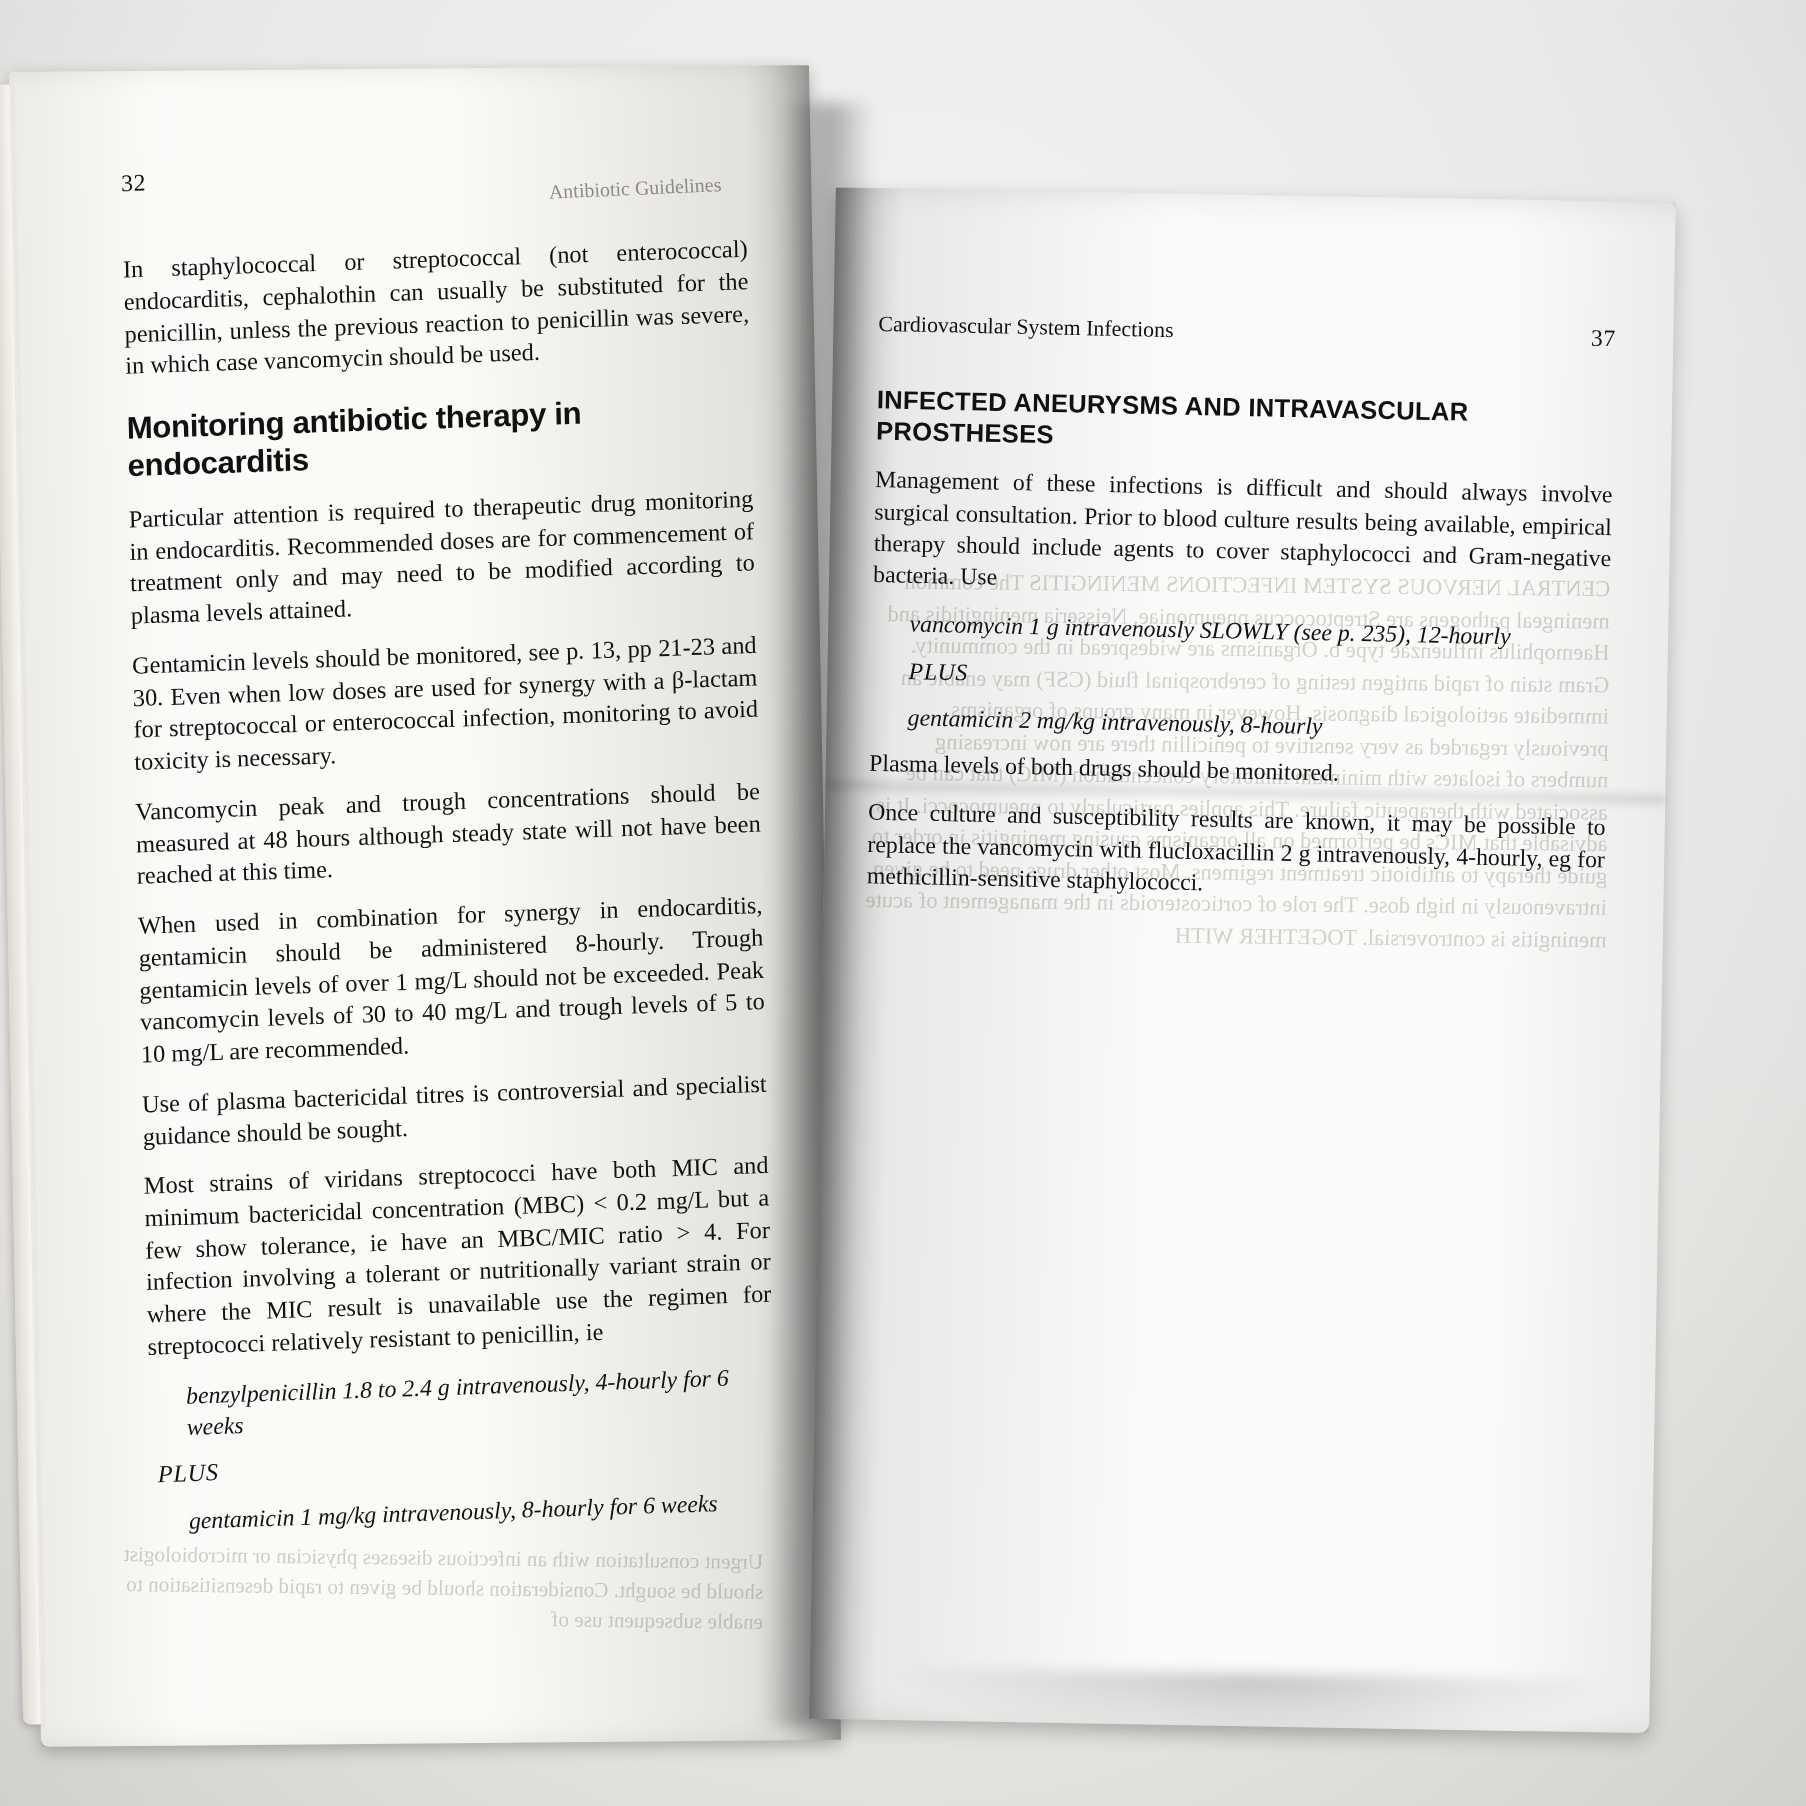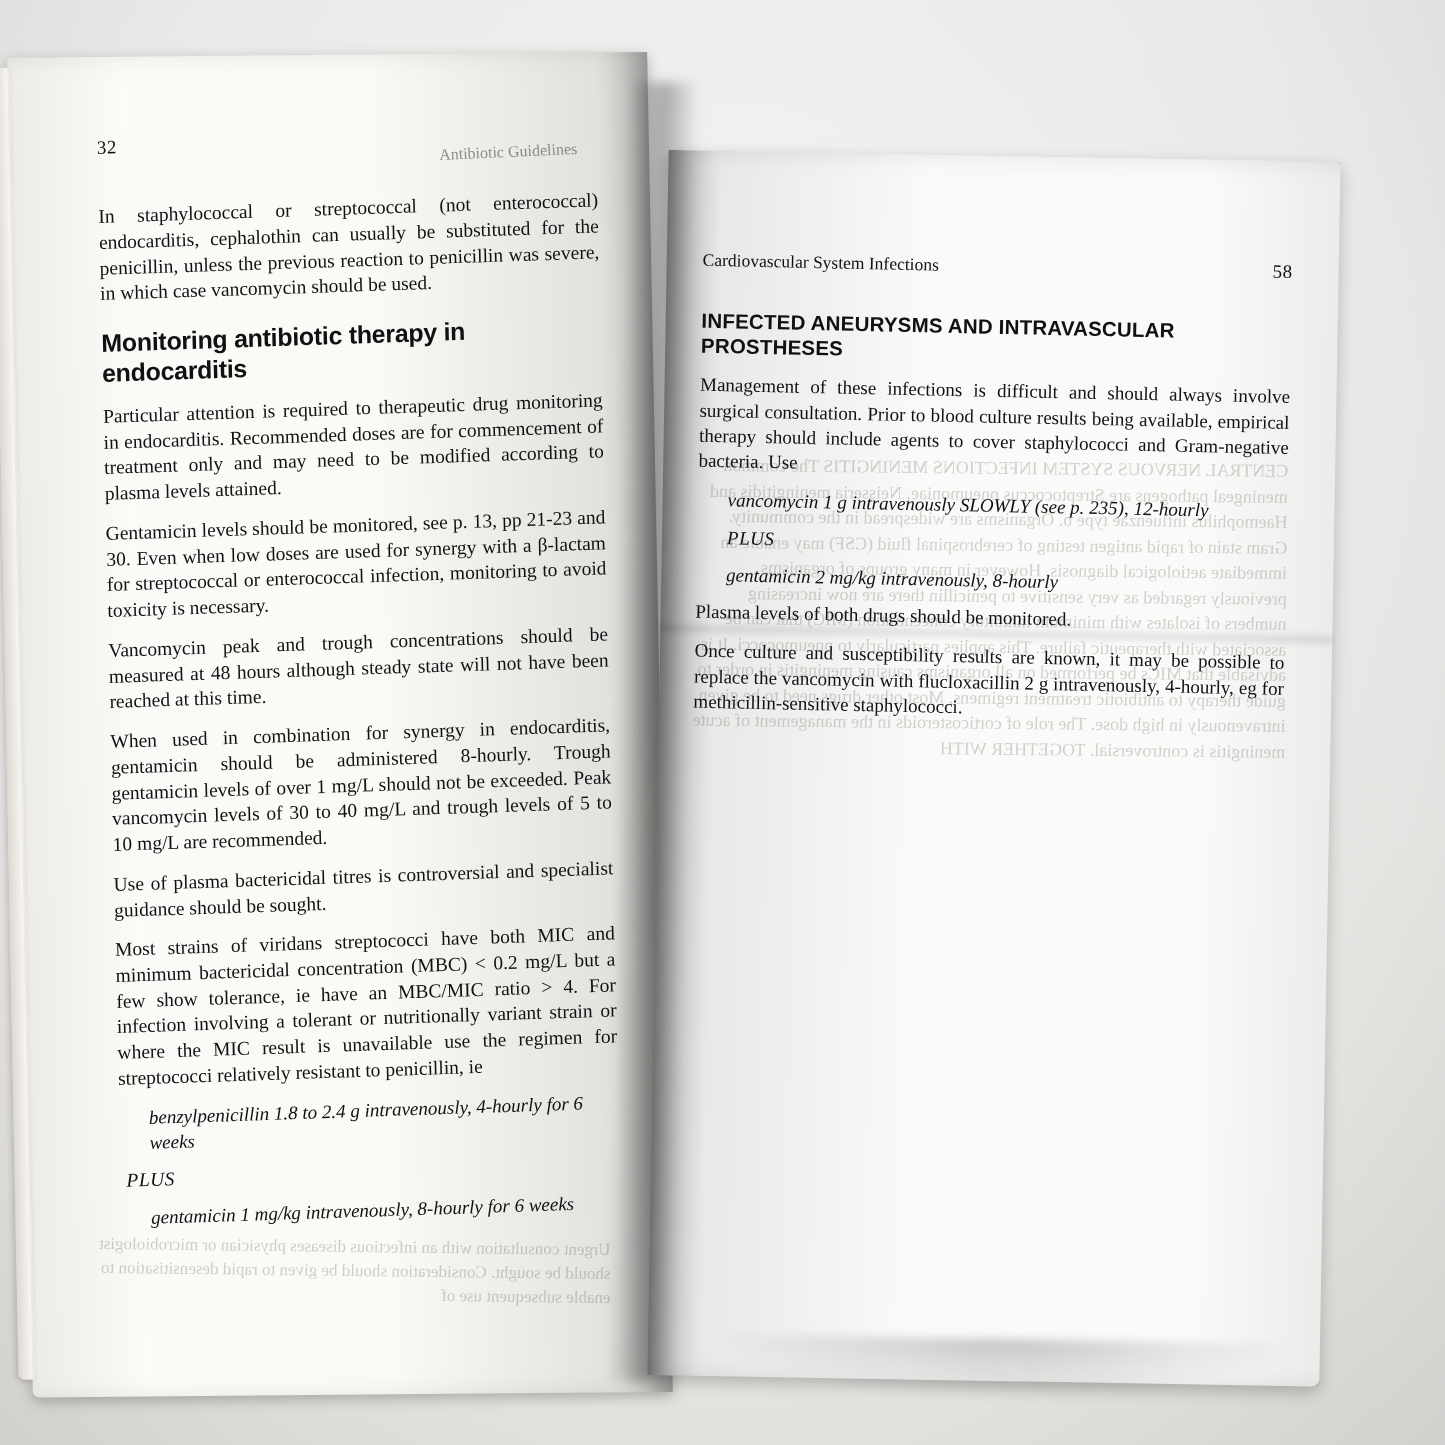--- a/index.html
+++ b/index.html
@@ -271,21 +271,21 @@
 
     <div class="page-right">
       <div class="curve-right"></div>
       <div class="crease"></div>
 
       <div class="ghost ghost-right">CENTRAL NERVOUS SYSTEM INFECTIONS MENINGITIS The common meningeal pathogens are Streptococcus pneumoniae, Neisseria meningitidis and Haemophilus influenzae type b. Organisms are widespread in the community. Gram stain of rapid antigen testing of cerebrospinal fluid (CSF) may enable an immediate aetiological diagnosis. However in many groups of organisms previously regarded as very sensitive to penicillin there are now increasing numbers of isolates with minimum inhibitory concentration (MIC) that can be associated with therapeutic failure. This applies particularly to pneumococci. It is advisable that MICs be performed on all organisms causing meningitis in order to guide therapy to antibiotic treatment regimens. Most other drugs need to be given intravenously in high dose. The role of corticosteroids in the management of acute meningitis is controversial. TOGETHER WITH</div>
 
       <div class="col col-right">
         <div class="runhead-row">
           <span class="runhead">Cardiovascular System Infections</span>
-          <span class="folio">58</span>
+          <span class="folio">37</span>
         </div>
 
         <h2 class="head-sans">INFECTED ANEURYSMS AND INTRAVASCULAR PROSTHESES</h2>
 
         <p>Management of these infections is difficult and should always involve surgical consultation. Prior to blood culture results being available, empirical therapy should include agents to cover staphylococci and Gram-negative bacteria. Use</p>
 
         <div class="drug">
           <span>vancomycin 1 g intravenously </span><span class="sc">SLOWLY</span><span> (see p. 235), 12-hourly</span>
         </div>
 

